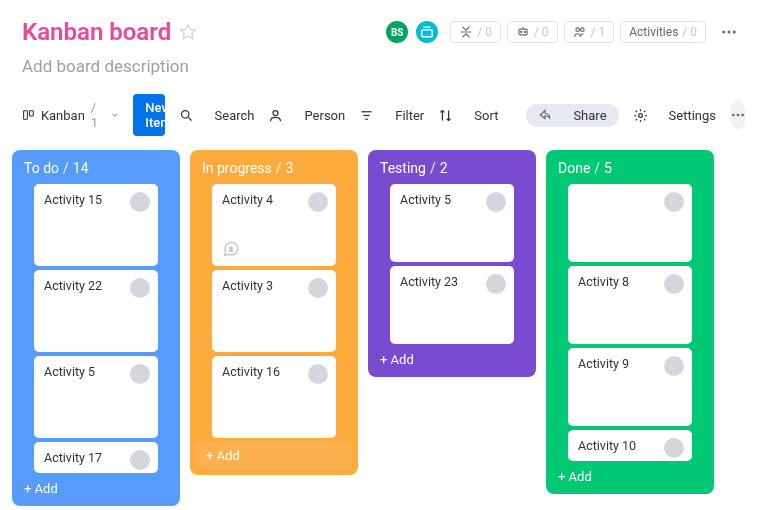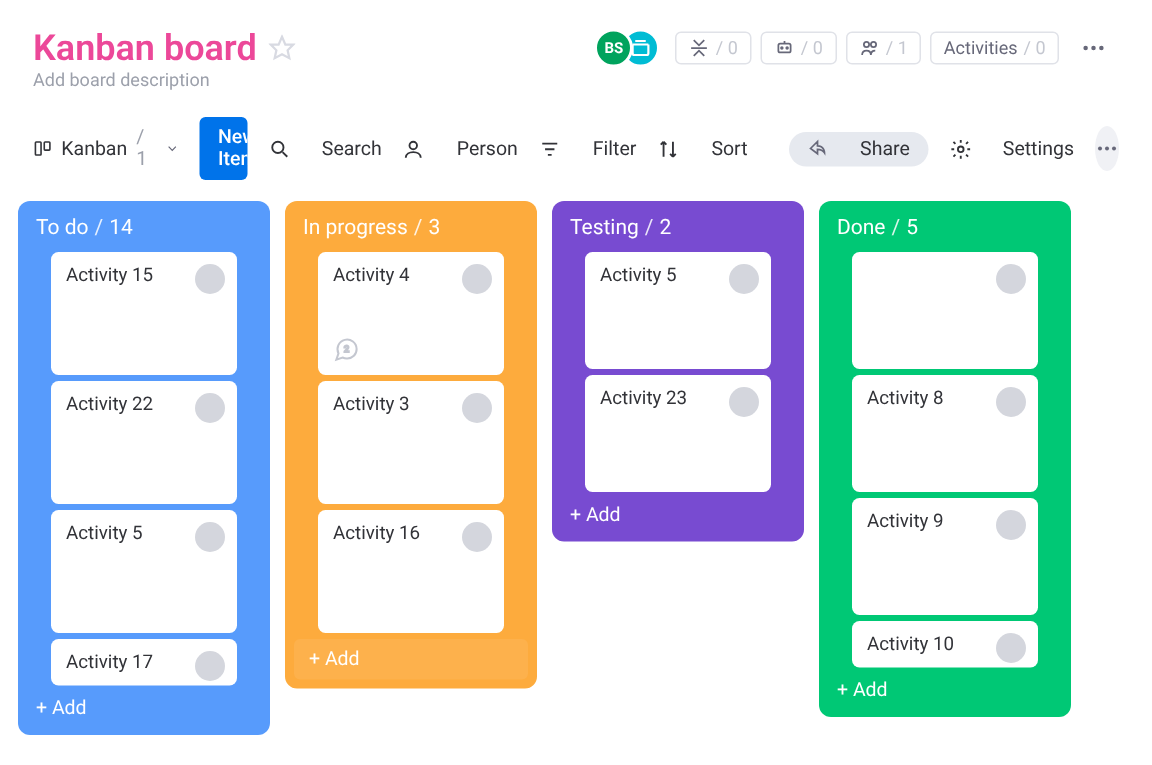--- a/index.html
+++ b/index.html
@@ -6,32 +6,32 @@
 body { background: #fff; width: 768px; height: 510px; overflow: hidden; }
 
 
 .header { padding: 18px 22px 8px 22px; }
 .title-row { display: flex; align-items: center; justify-content: space-between; }
 .title-left { display: flex; align-items: center; gap: 8px; }
 .board-title { font-size: 24px; font-weight: 600; color: #ec4899; }
 .star-icon svg { display: block; }
 .title-right { display: flex; align-items: center; gap: 6px; }
 
-.avatar-stack { display: flex; align-items: center; margin-right: 4px; }
+.avatar-stack { display: flex; align-items: center; margin-right: 4px; gap: 12px; }
 .avatar { width: 26px; height: 26px; border-radius: 50%; display: flex; align-items: center; justify-content: center; font-size: 10px; font-weight: 700; color: #fff; border: 2px solid #fff; }
 .avatar.bs { background: #00a35d; margin-right: -8px; z-index: 1; }
 .avatar.second { background: #00bcd4; }
 
 .pill { display: flex; align-items: center; gap: 4px; border: 1px solid #e0e2e8; border-radius: 4px; padding: 3px 8px; font-size: 12px; color: #676879; background: #fff; cursor: pointer; }
 .pill svg { display: block; }
 .pill .sep { color: #c4c7d0; }
 
 .dots-btn { padding: 4px 8px; cursor: pointer; display: flex; }
 
-.subtitle { margin-top: 0; font-size: 12px; color: #9ca0ab; }
+.subtitle { margin-top: 10px; font-size: 17px; color: #9ca0ab; }
 
 
 .toolbar { display: flex; align-items: center; gap: 14px; padding: 10px 22px 14px 22px; flex-wrap: nowrap; }
 .toolbar .spacer { flex: 1; }
 .view-sel { display: flex; align-items: center; gap: 6px; font-size: 13px; color: #323338; cursor: pointer; }
 .view-sel .count { color: #9ca0ab; }
 .view-sel svg { display: block; }
 
 .new-item-btn { display: flex; align-items: center; background: #0073ea; color: #fff; border-radius: 4px; overflow: hidden; cursor: pointer; }
 .new-item-btn .lbl { padding: 6px 12px; font-size: 13px; font-weight: 500; }

